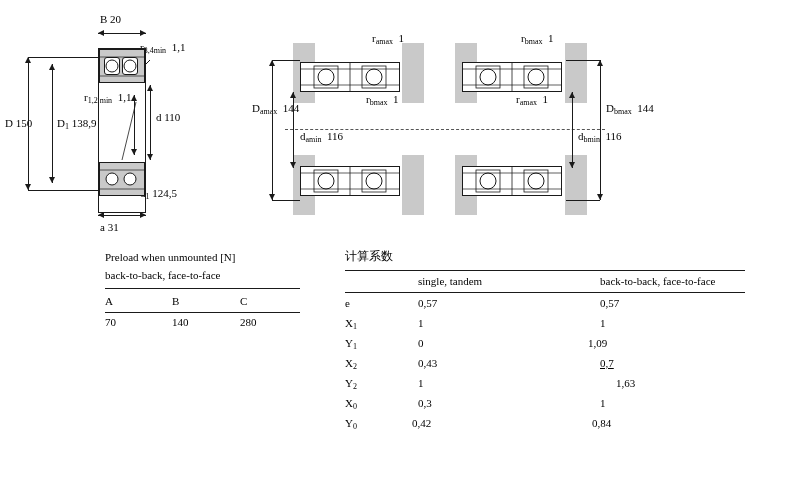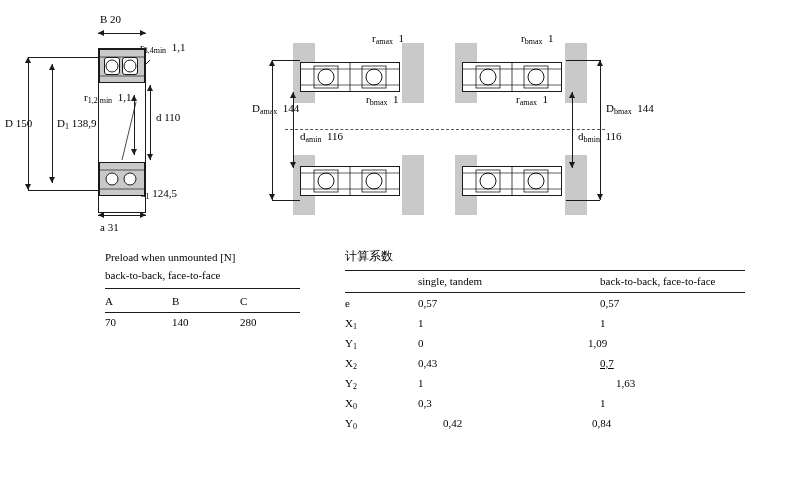--- a/index.html
+++ b/index.html
@@ -327,18 +327,18 @@
 
       <div class="lbl" style="left:345px; top:398px;">
         <span>X</span><span class="sub">0</span>
       </div>
       <div class="lbl" style="left:418px; top:398px;">0,3</div>
       <div class="lbl" style="left:600px; top:398px;">1</div>
 
       <div class="lbl" style="left:345px; top:418px;">
         <span>Y</span><span class="sub">0</span>
       </div>
-      <div class="lbl" style="left:443px; top:418px;">0,42</div>
+      <div class="lbl" style="left:412px; top:418px;">0,42</div>
       <div class="lbl" style="left:592px; top:418px;">0,84</div>
     </div>
   </div>
 
 </div>
 
 </body></html>

